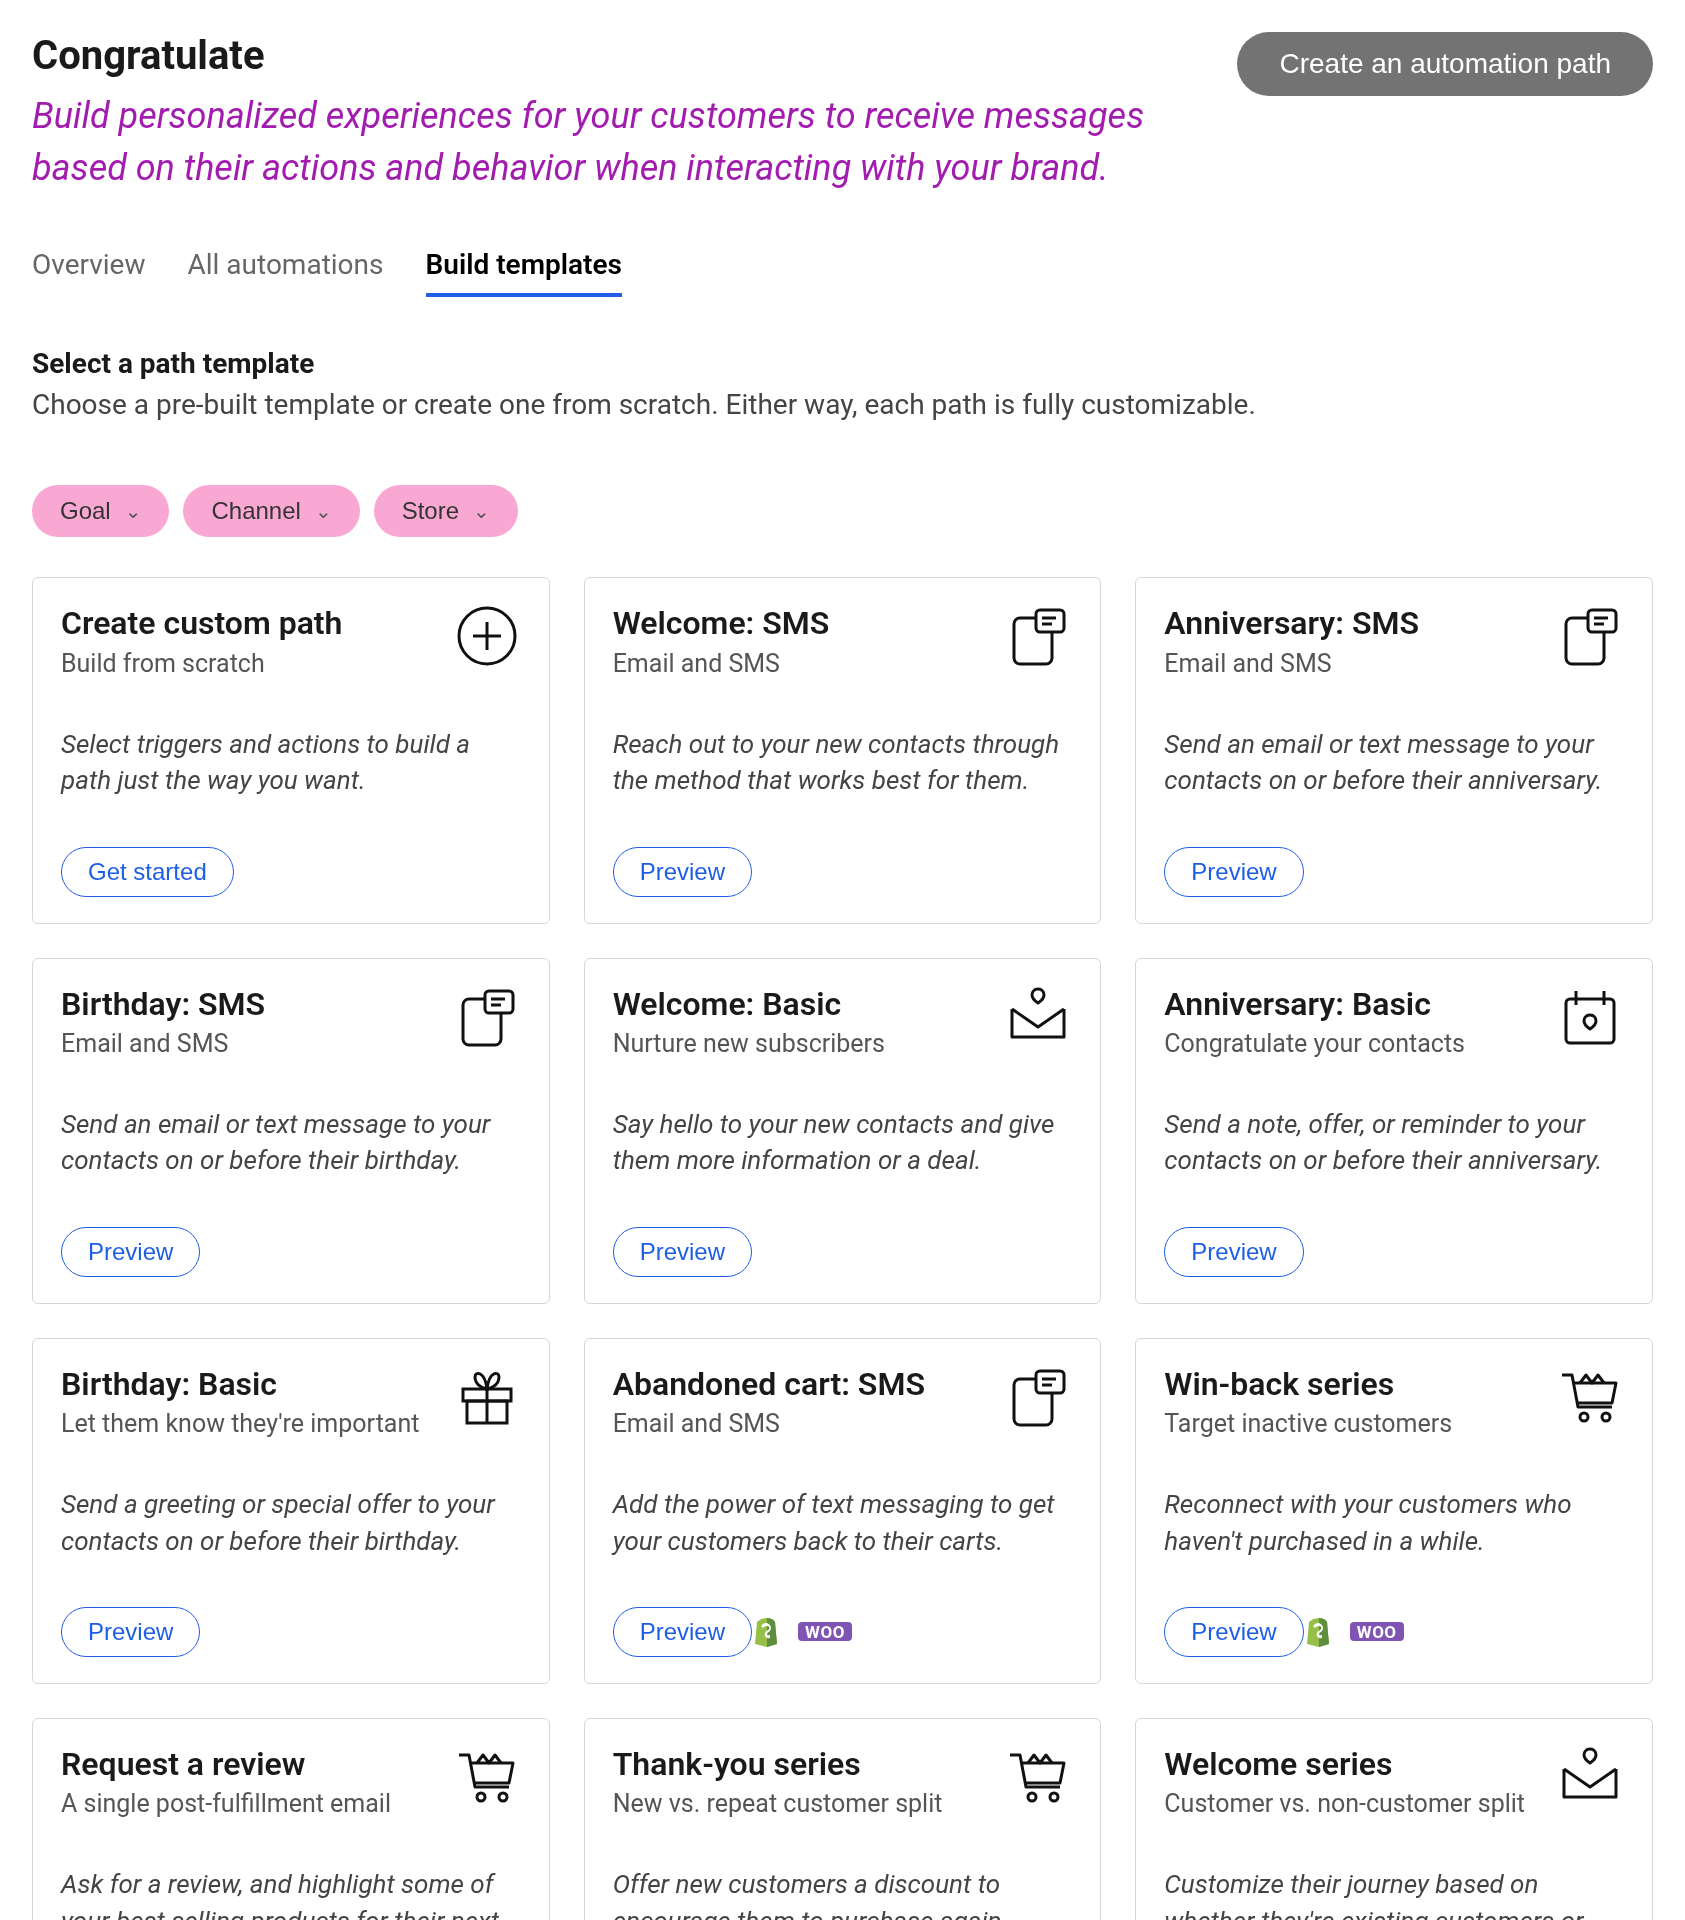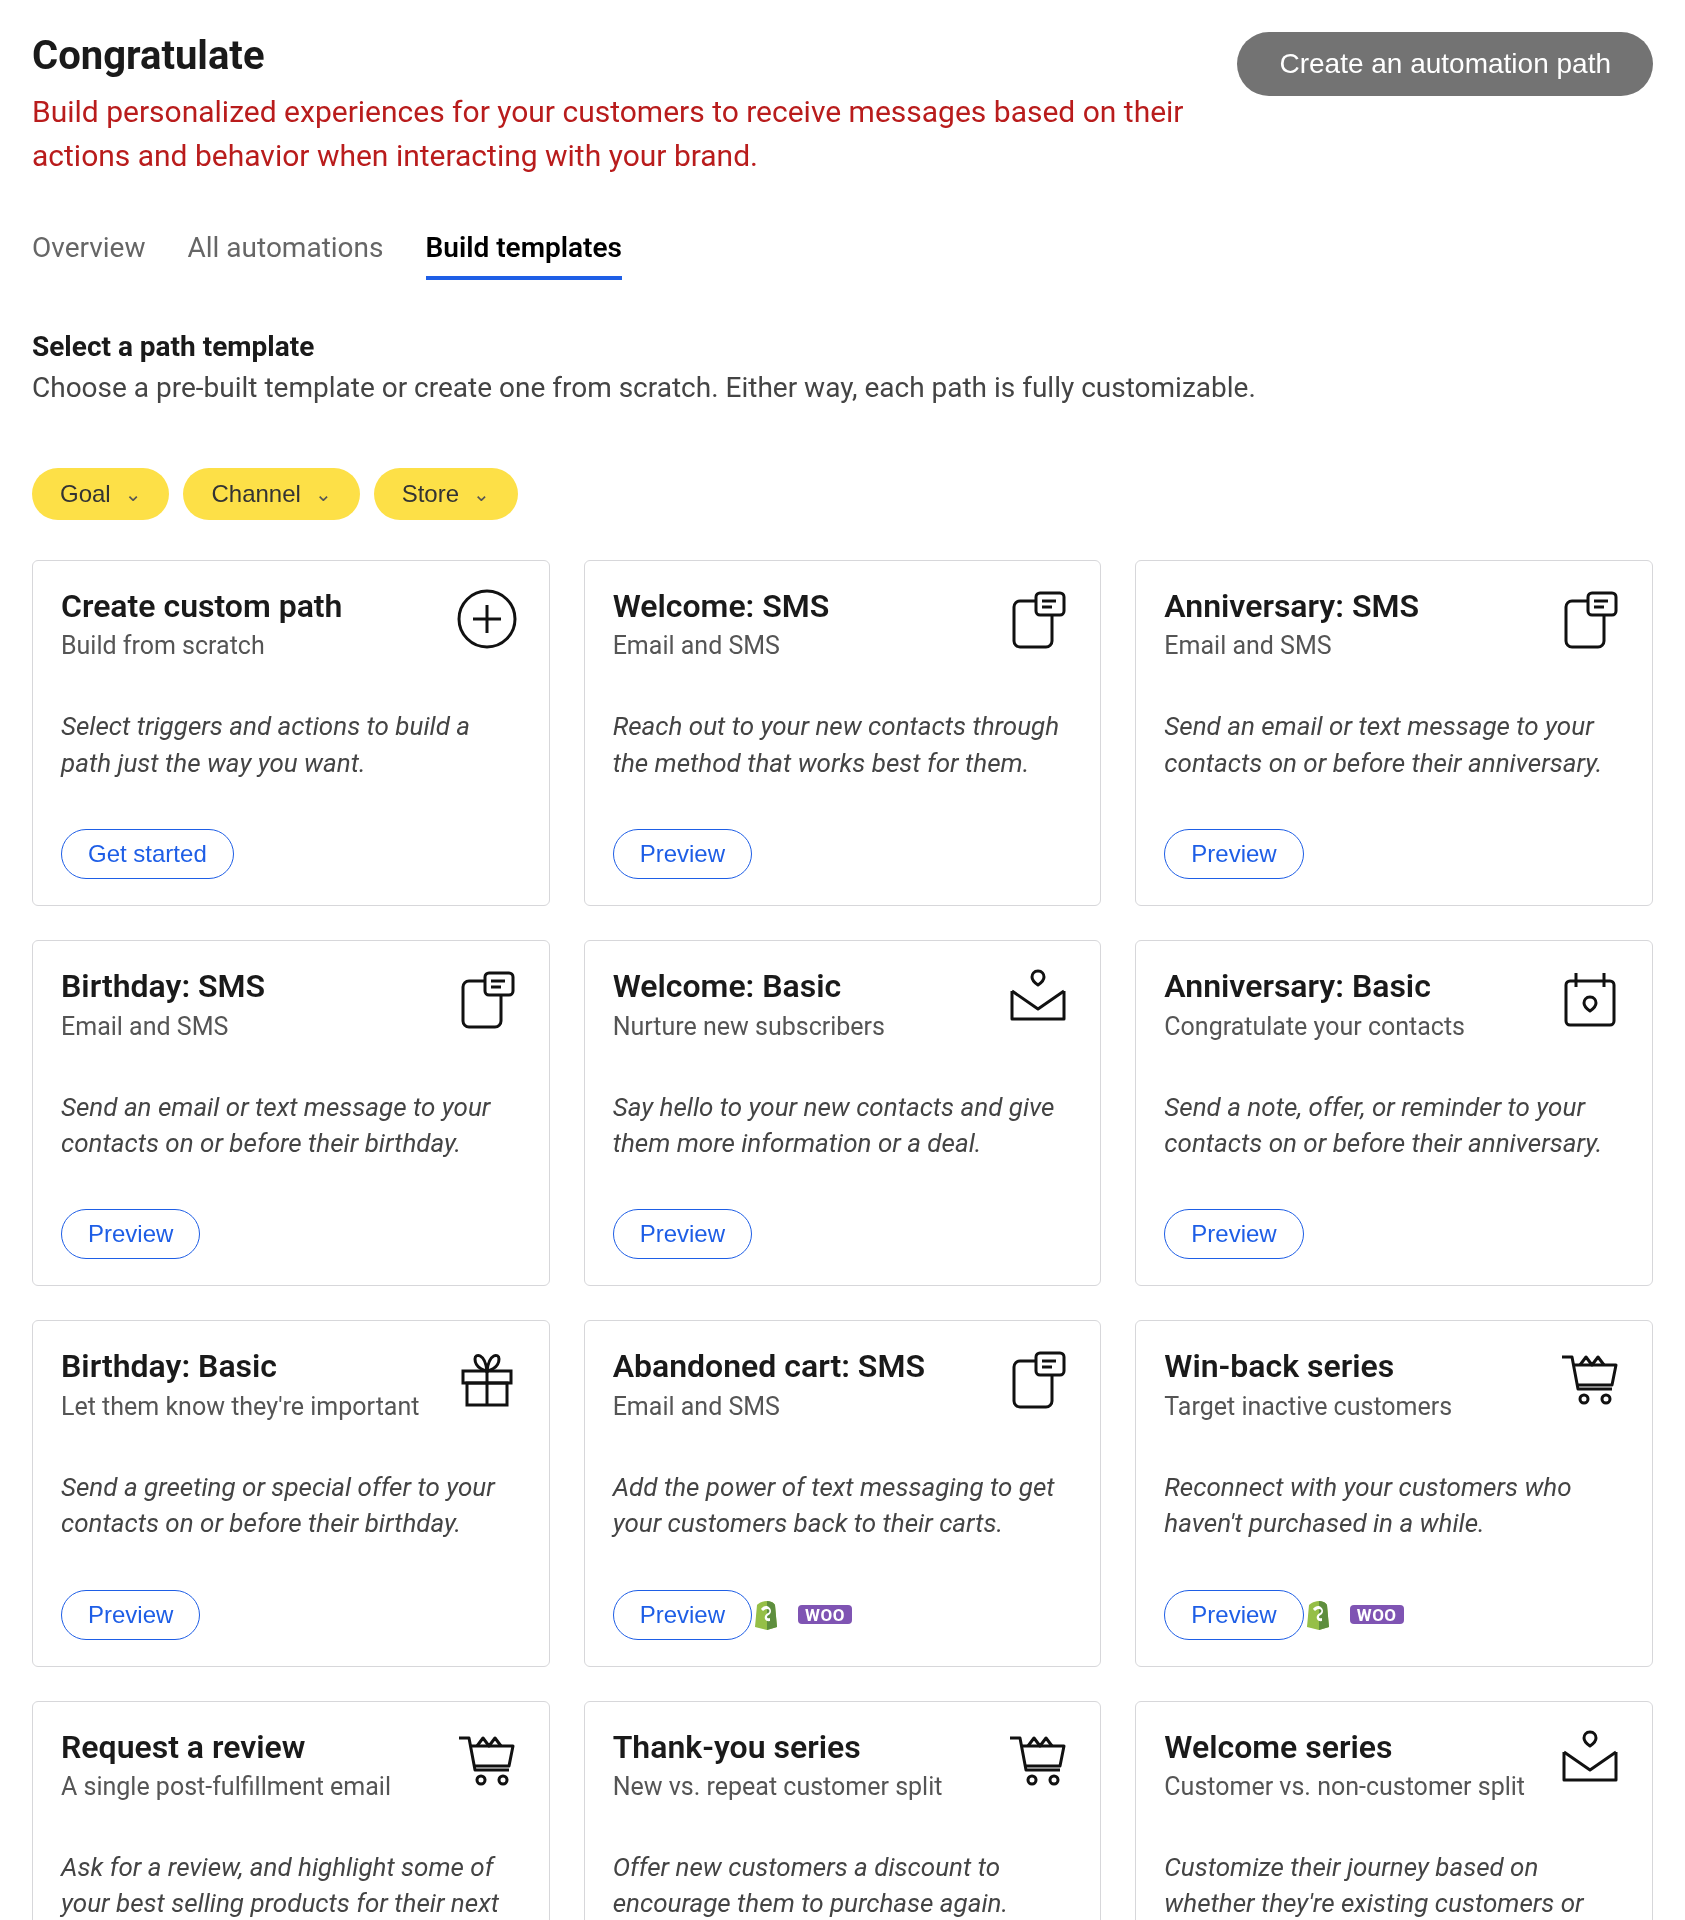--- a/index.html
+++ b/index.html
@@ -17,24 +17,25 @@
     align-items: flex-start;
     gap: 40px;
   }
   .page-title {
     font-weight: 700;
     font-size: 40px;
     margin: 0 0 10px 0;
     line-height: 1.2;
   }
   .page-desc {
-    color: #b91c1c;
-    font-size: 30px;
+    color: #a21caf;
+    font-size: 36px;
     line-height: 1.45;
     max-width: 1170px;
+    font-style: italic;
   }
   .primary-btn {
     background: #737373;
     color: #fff;
     border: none;
     border-radius: 999px;
     font-size: 28px;
     font-weight: 500;
     padding: 16px 42px;
     cursor: pointer;
@@ -70,21 +71,21 @@
   .filters {
     display: flex;
     gap: 14px;
     margin-top: 64px;
     margin-bottom: 40px;
   }
   .filter-pill {
     display: inline-flex;
     align-items: center;
     gap: 14px;
-    background: #fde047;
+    background: #f9a8d4;
     border: none;
     border-radius: 999px;
     padding: 12px 28px;
     font-size: 24px;
     color: #333;
     cursor: pointer;
   }
   .chev-down { font-size: 20px; color:#555; }
   .grid {
     display: grid;

